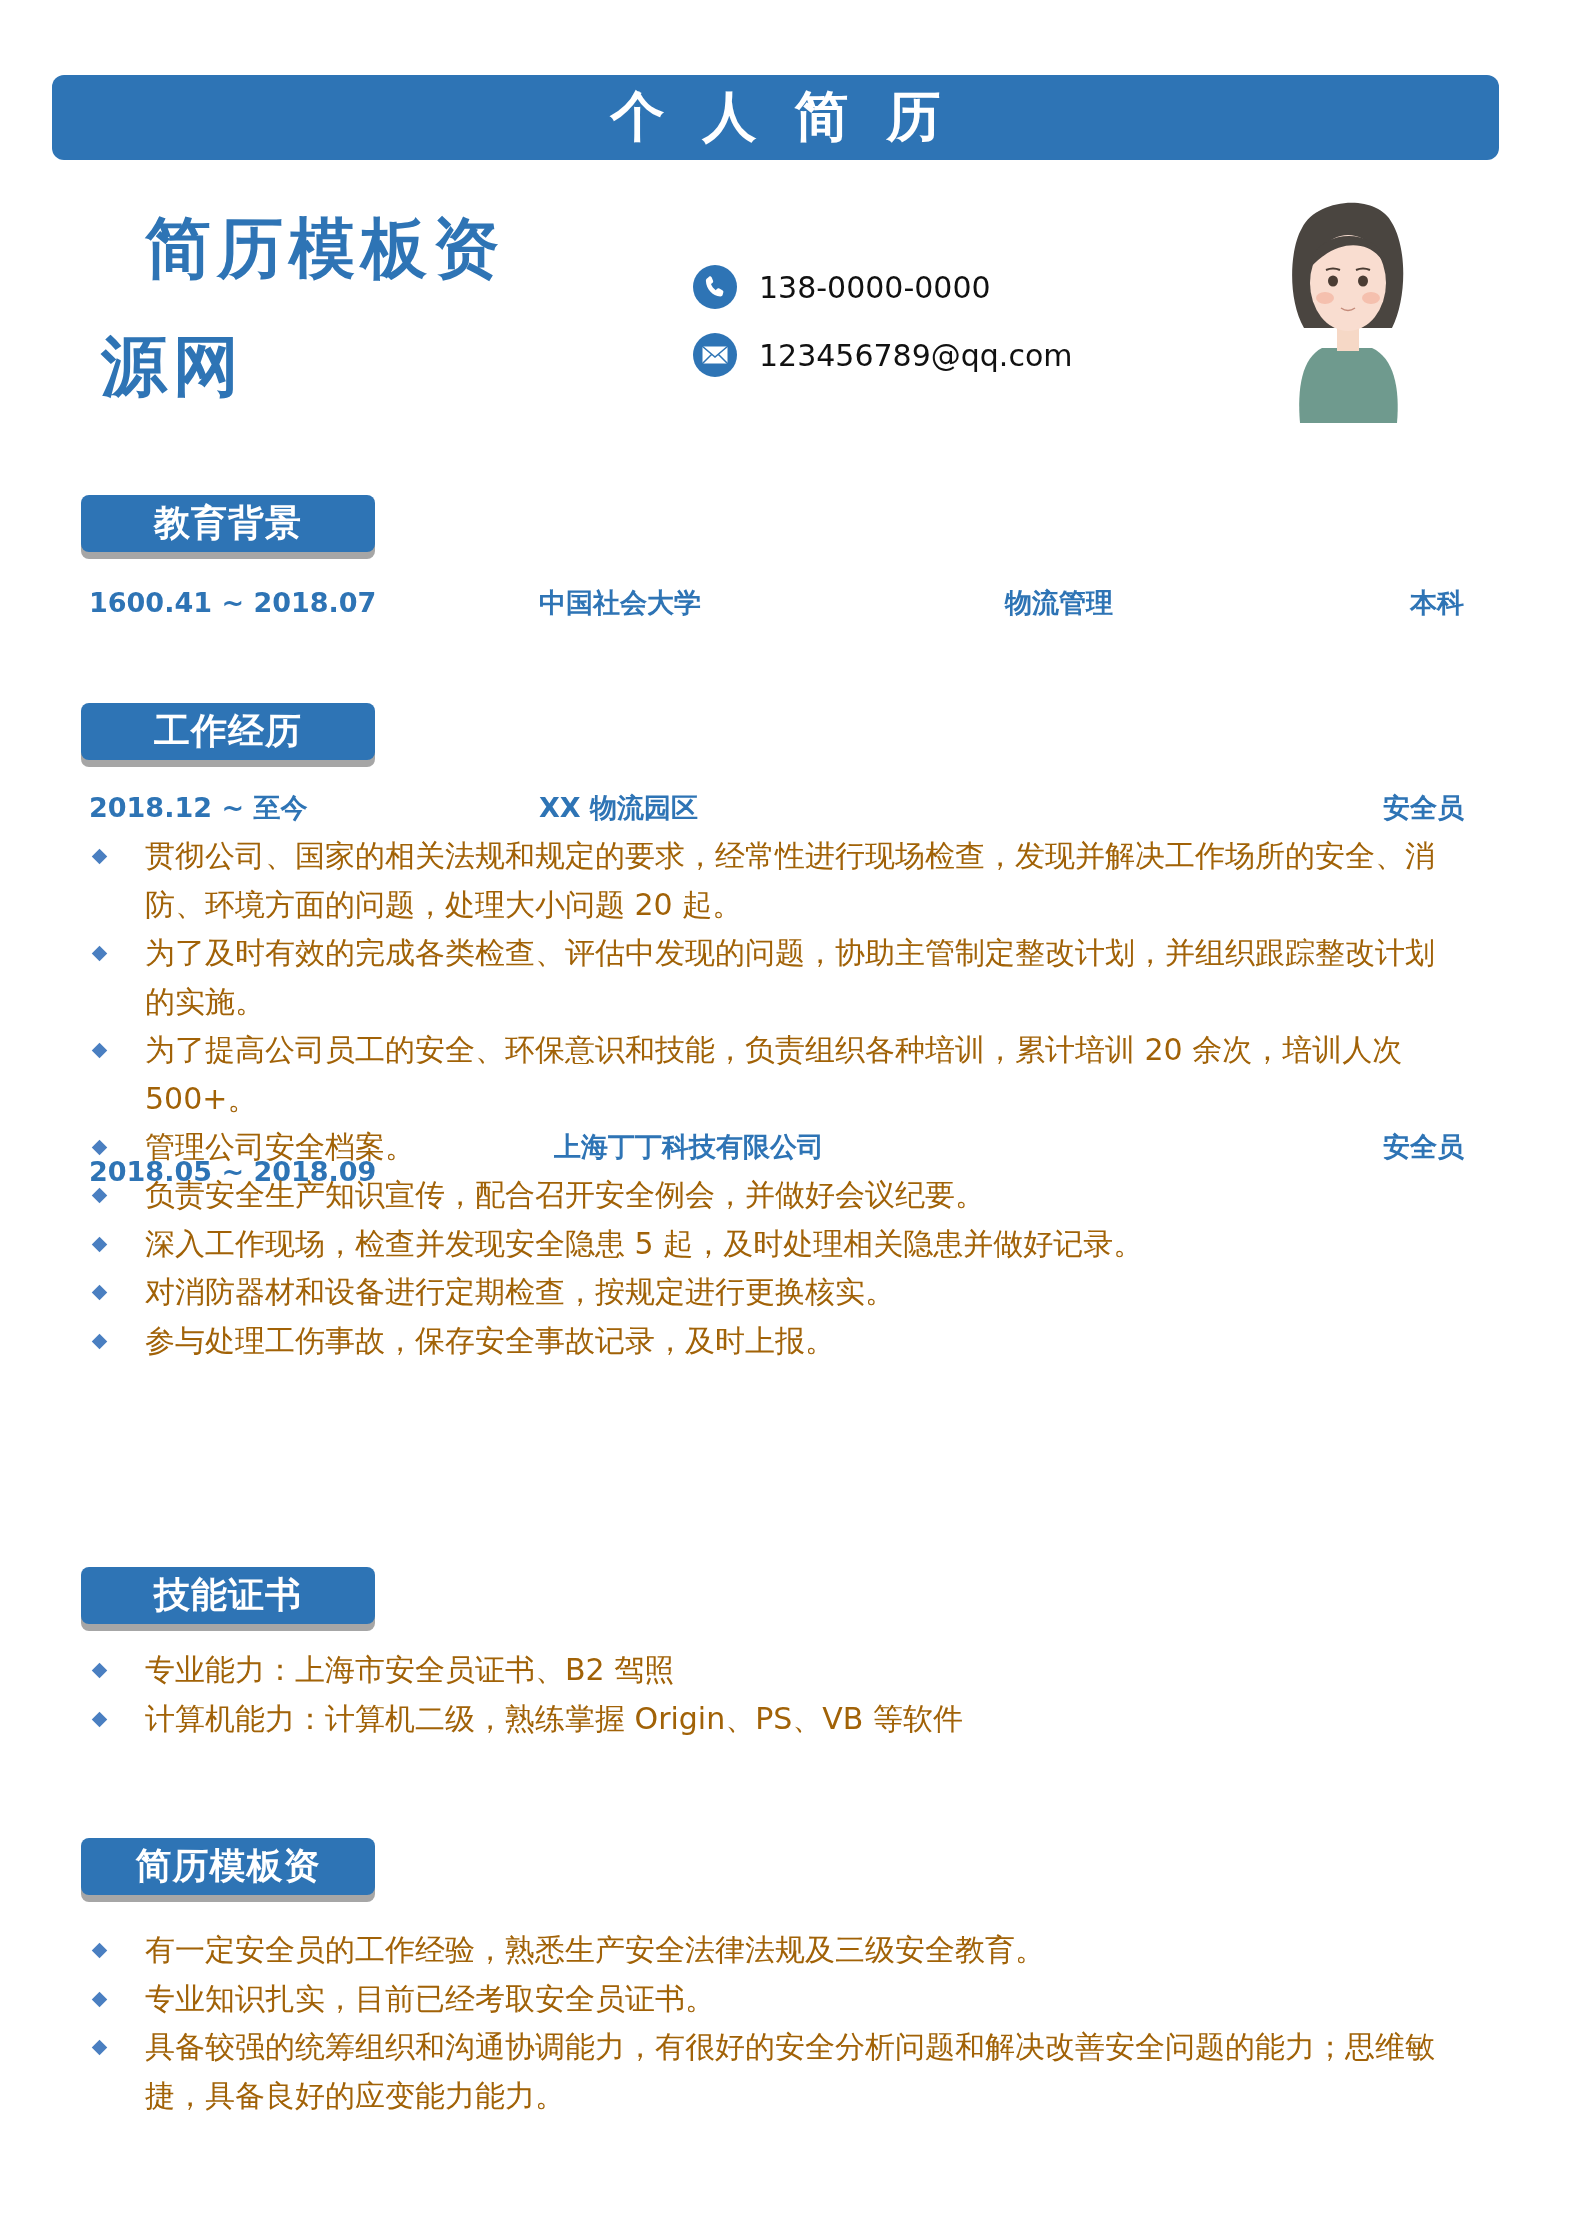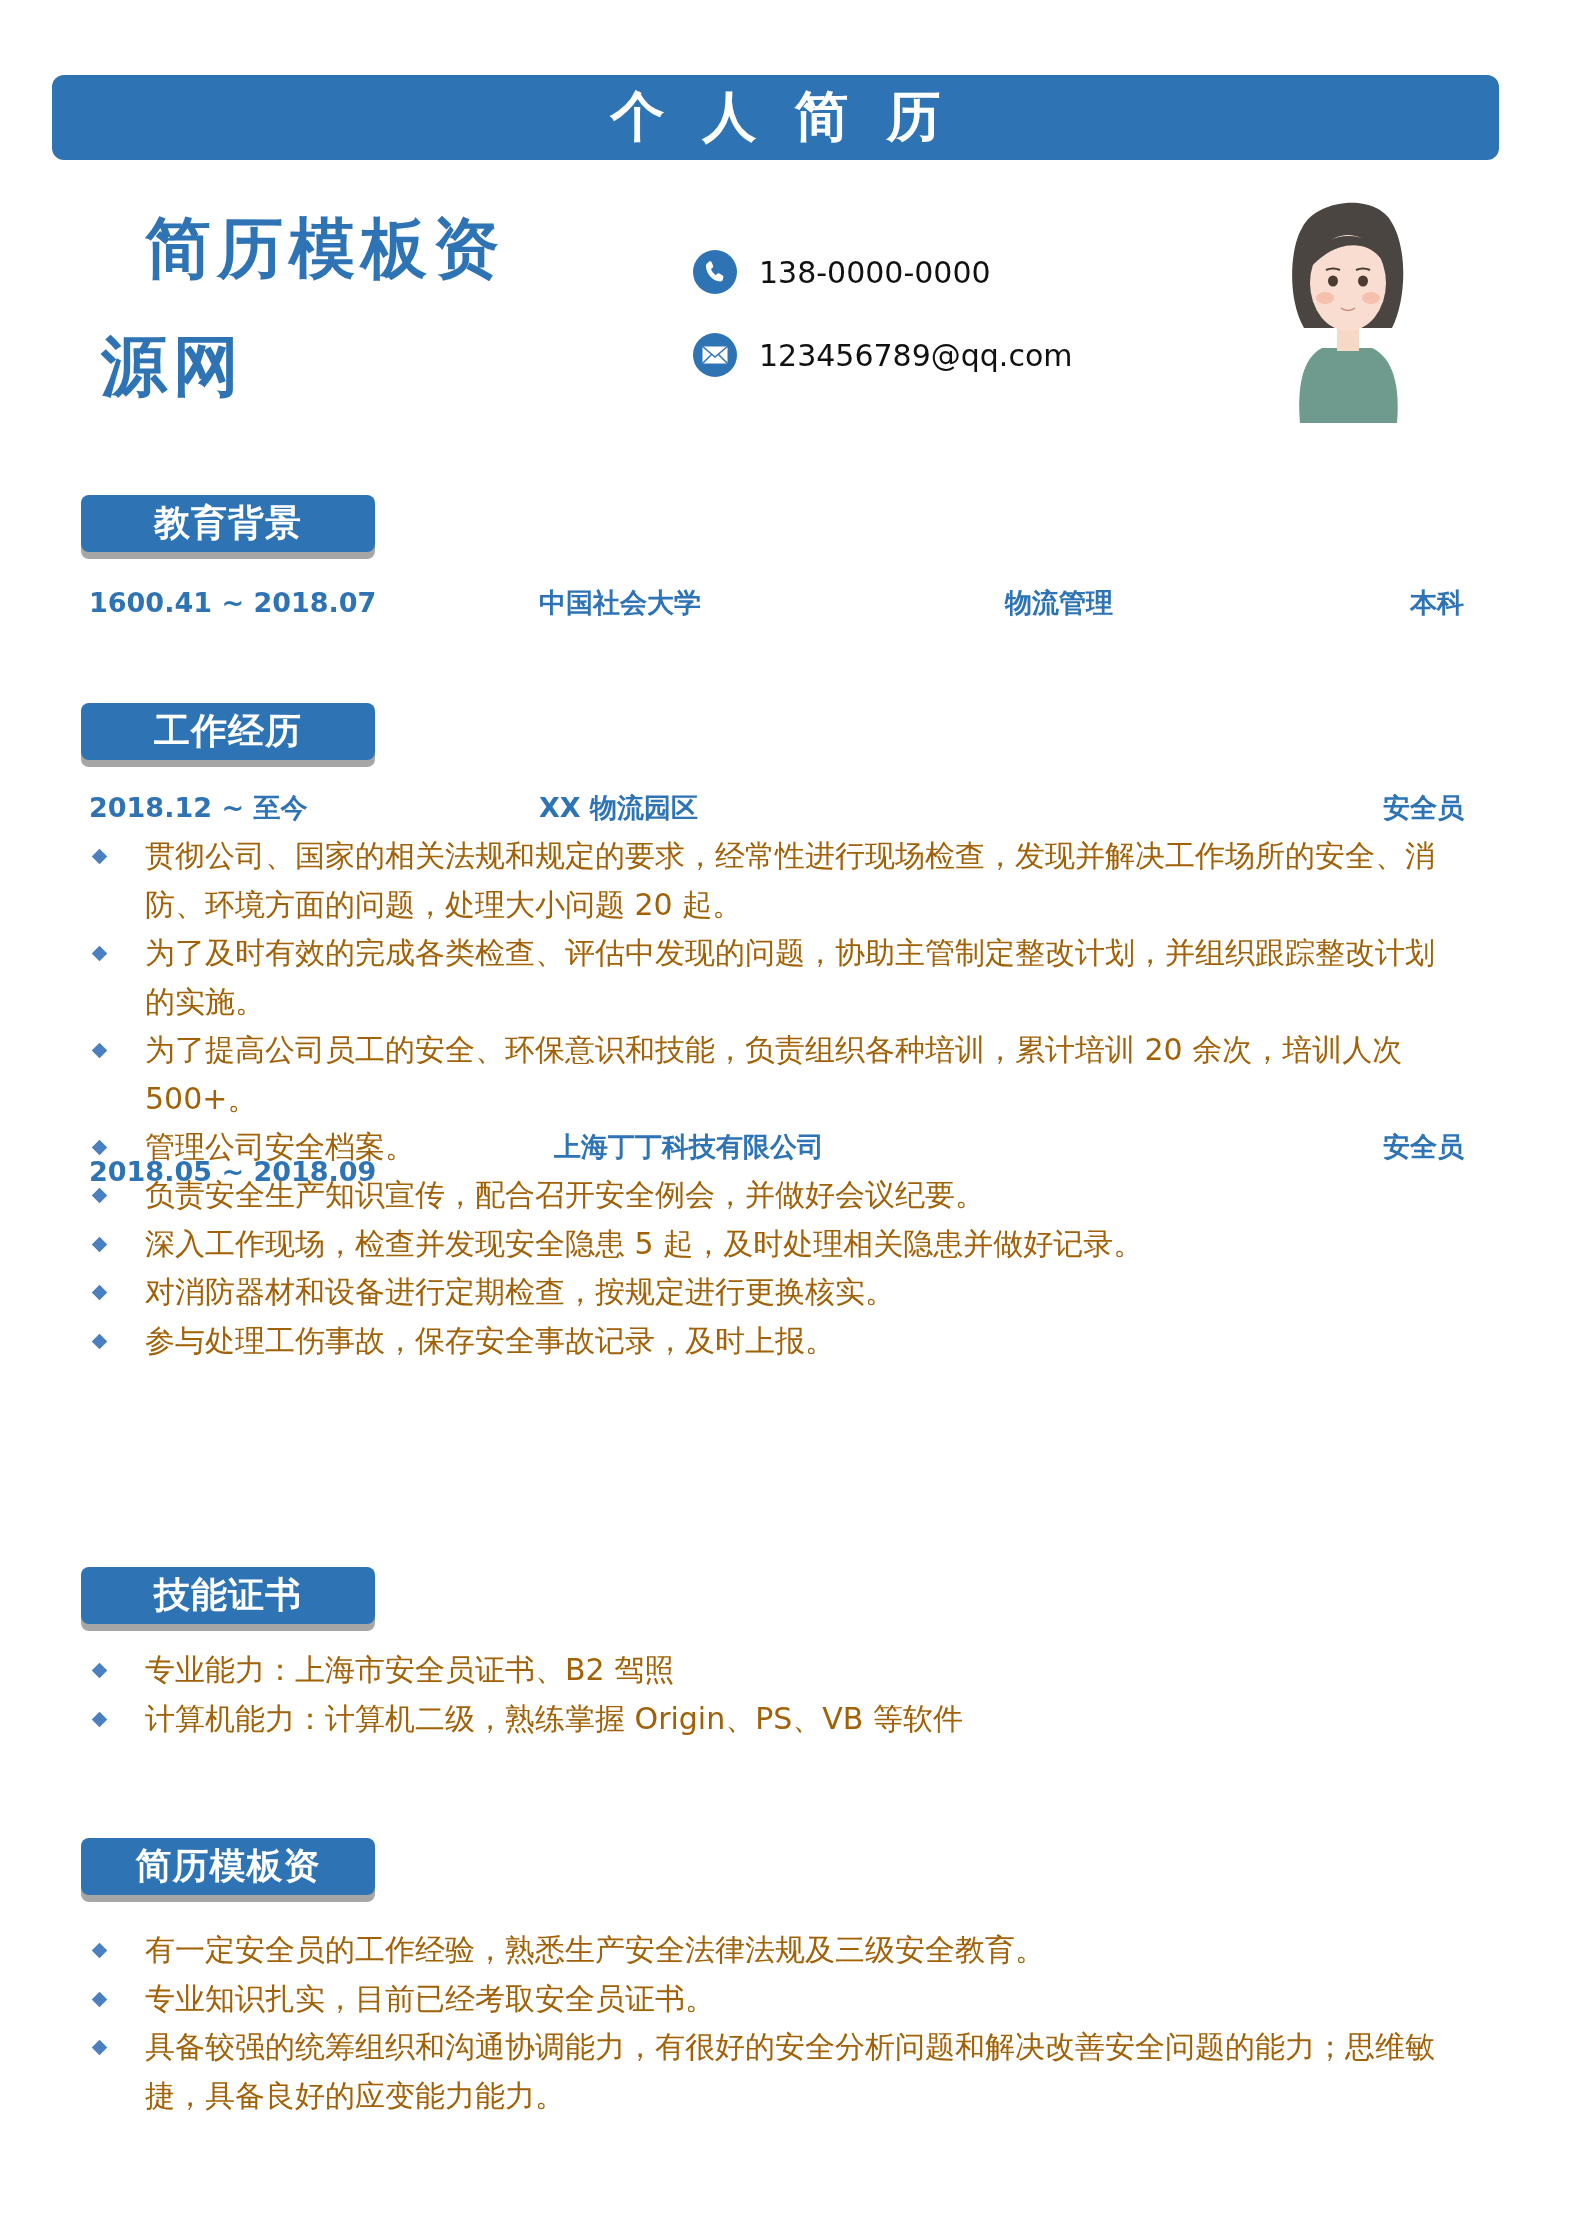--- a/index.html
+++ b/index.html
@@ -42,21 +42,21 @@
 </head>
 <body>
 
 <div class="abs title-bar">
   <span>个人简历</span>
 </div>
 
 <div class="abs name" style="left:101px; top:216px;margin-left:44px;">简历模板资</div>
 <div class="abs name" style="left:101px; top:334px;">源网</div>
 
-<div class="abs contact" style="left:693px; top:250px;">
+<div class="abs contact" style="left:693px; top:265px;">
   <span class="ic">
     <svg width="26" height="26" viewBox="0 0 24 24">
         <path fill="#fff" d="M7 2c1 0 1.6.4 2 1.3l1.2 3c.3.8 0 1.5-.6 2l-1.3 1c.8 2.2 2.4 4.3 4.4 5.6l1.2-1.2c.6-.6 1.4-.7 2.1-.3l2.8 1.5c.8.4 1.1 1.1.9 2l-.6 2.2c-.3 1-1.1 1.7-2.2 1.6C9.6 20 4 14 3.6 6.4 3.5 5.2 4.2 4.2 5.2 3.7z" transform="rotate(0)"></path>
       </svg>
   </span>
   <span class="txt">138-0000-0000</span>
 </div>
 <div class="abs contact" style="left:693px; top:333px;">
   <span class="ic">
     <svg width="28" height="20" viewBox="0 0 28 20">

